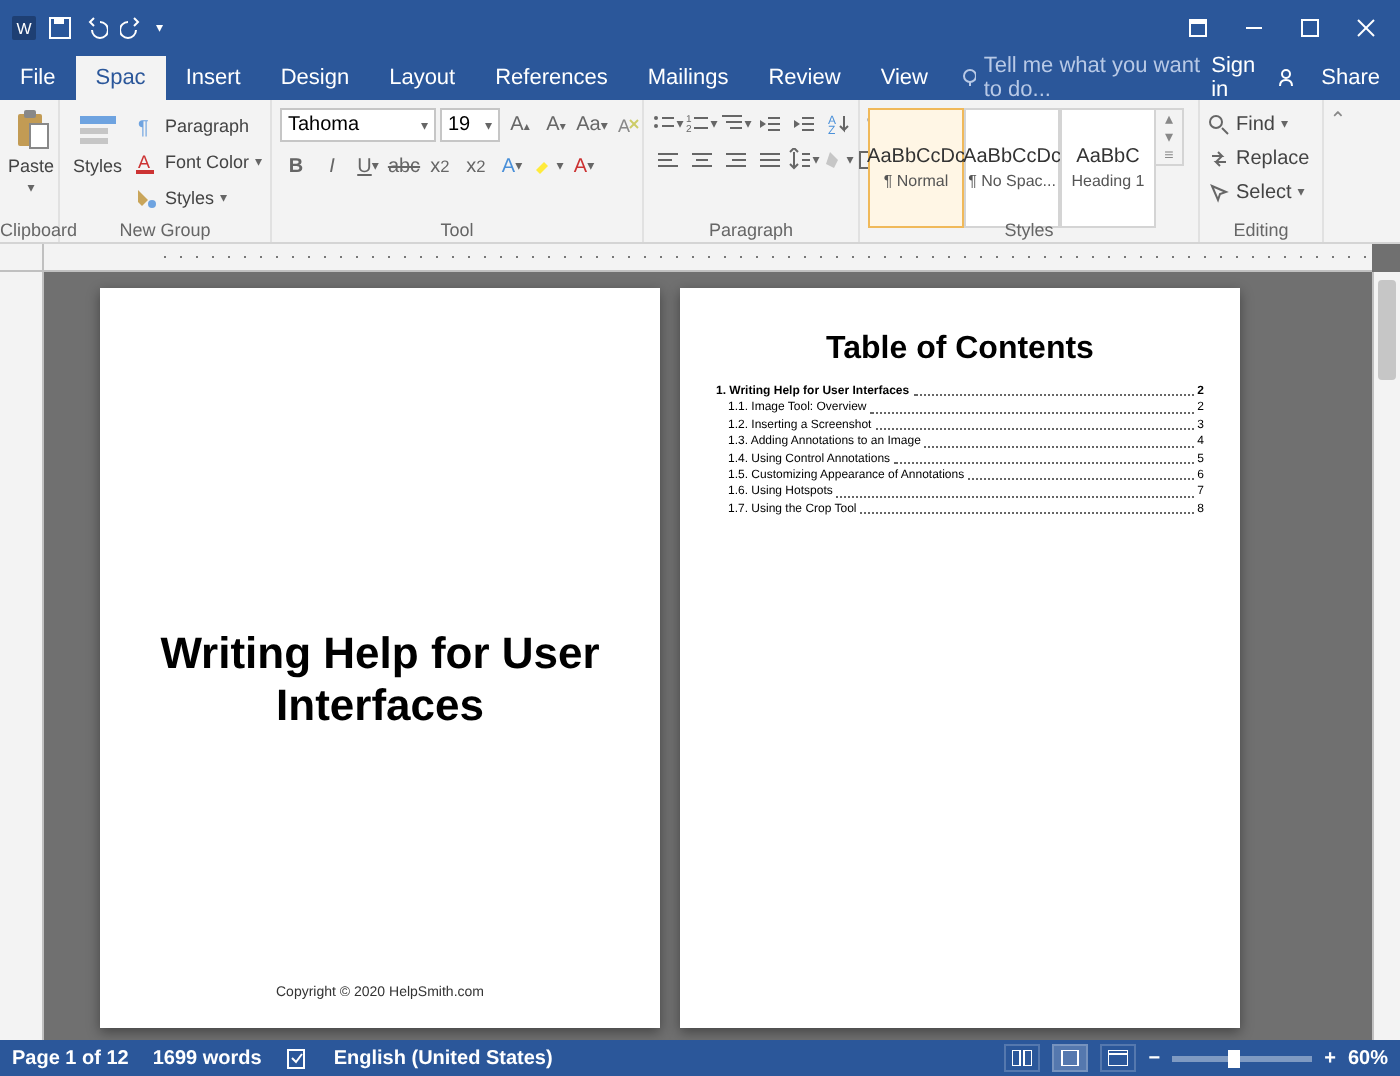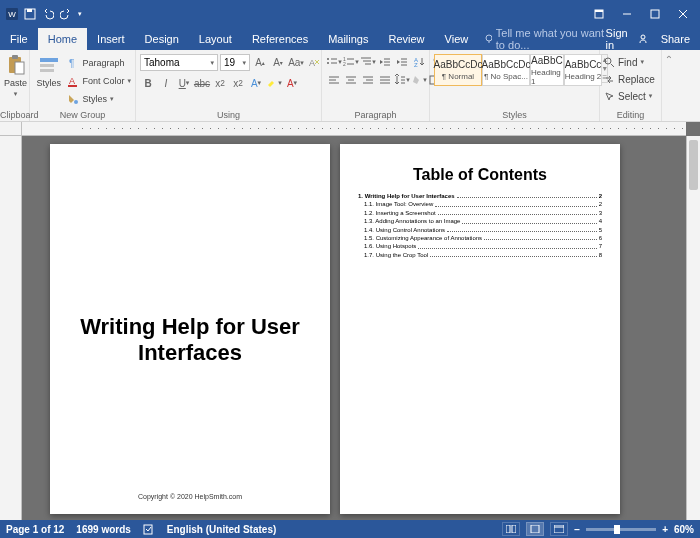--- a/index.html
+++ b/index.html
@@ -37,21 +37,21 @@
 .font-size { width: 30px; height: 17px; border: 1px solid #c6c6c6; background: #fff; font-size: 10px; padding: 0 3px; display: flex; align-items: center; justify-content: space-between; }
 .mini { width: 16px; height: 16px; display: flex; align-items: center; justify-content: center; color: #666; font-size: 10px; }
 .font-bot { display: flex; align-items: center; gap: 2px; margin-top: 2px; }
 .font-bot .mini { border: none; }
 
 .para-rows { display: flex; flex-direction: column; gap: 2px; }
 .para-rows .prow { display: flex; gap: 1px; }
 .para-rows .mini { width: 16px; height: 16px; }
 
 .styles-body { display: flex; gap: 0; }
-.style-box { width: 48px; height: 32px; border: 1px solid #d4d4d4; background: #fff; display: flex; flex-direction: column; align-items: center; justify-content: center; font-size: 8px; }
+.style-box { width: 48px; height: 60px; border: 1px solid #d4d4d4; background: #fff; display: flex; flex-direction: column; align-items: center; justify-content: center; font-size: 8px; }
 .style-box.sel { border-color: #f0b95a; background: #fff6e5; }
 .style-prev { font-size: 10px; color: #333; margin-bottom: 2px; }
 .style-name { font-size: 8px; color: #555; }
 .styles-more { width: 14px; border: 1px solid #d4d4d4; border-left: none; display: flex; flex-direction: column; }
 .styles-more span { flex:1; display:flex; align-items:center; justify-content:center; color:#888; font-size:8px;}
 
 .edit-stack { display: flex; flex-direction: column; gap: 1px; font-size: 10px; color: #444; }
 .edit-stack .erow { display: flex; align-items: center; gap: 3px; height: 16px; }
 
 .collapse-caret { width: 14px; display:flex; align-items:flex-start; justify-content:center; color:#888; padding-top:4px;}
@@ -141,21 +141,21 @@
         <svg width="10" height="10">
           <line x1="1" y1="1" x2="9" y2="9" stroke="#fff"></line>
           <line x1="9" y1="1" x2="1" y2="9" stroke="#fff"></line>
         </svg>
       </span>
   </div>
 </div>
 
 <div class="menutabs">
   <div class="tab file">File</div>
-  <div class="tab active">Home</div>
+  <div class="tab active">Spac</div>
   <div class="tab">Insert</div>
   <div class="tab">Design</div>
   <div class="tab">Layout</div>
   <div class="tab">References</div>
   <div class="tab">Mailings</div>
   <div class="tab">Review</div>
   <div class="tab">View</div>
   <div class="tell">
     <svg width="10" height="10">
         <circle cx="5" cy="4" r="3" fill="none" stroke="#b8c9e6"></circle>
@@ -281,21 +281,21 @@
               <path d="M2 8l4-4 2 2-4 4z" fill="#ffeb3b"></path>
             </svg>
             <span class="caret">▾</span>
           </div>
         <div class="mini">
             <span style="color:#cc3333">A</span>
             <span class="caret">▾</span>
           </div>
       </div>
     </div>
-    <div class="group-label">Using</div>
+    <div class="group-label">Tool</div>
   </div>
 
   <div class="group" style="width:108px">
     <div class="group-body para-rows">
       <div class="prow">
         <div class="mini">
             <svg width="12" height="12">
               <circle cx="2" cy="3" r="1" fill="#666"></circle>
               <line x1="5" y1="3" x2="11" y2="3" stroke="#666"></line>
               <circle cx="2" cy="7" r="1" fill="#666"></circle>
@@ -406,24 +406,20 @@
           <div class="style-prev">AaBbCcDc</div>
           <div class="style-name">¶ Normal</div>
         </div>
         <div class="style-box">
           <div class="style-prev">AaBbCcDc</div>
           <div class="style-name">¶ No Spac...</div>
         </div>
         <div class="style-box">
           <div class="style-prev">AaBbC</div>
           <div class="style-name">Heading 1</div>
-        </div>
-        <div class="style-box">
-          <div class="style-prev">AaBbCc</div>
-          <div class="style-name">Heading 2</div>
         </div>
         <div class="styles-more">
           <span>▴</span>
           <span>▾</span>
           <span>≡</span>
         </div>
       </div>
     <div class="group-label">Styles</div>
   </div>
 

